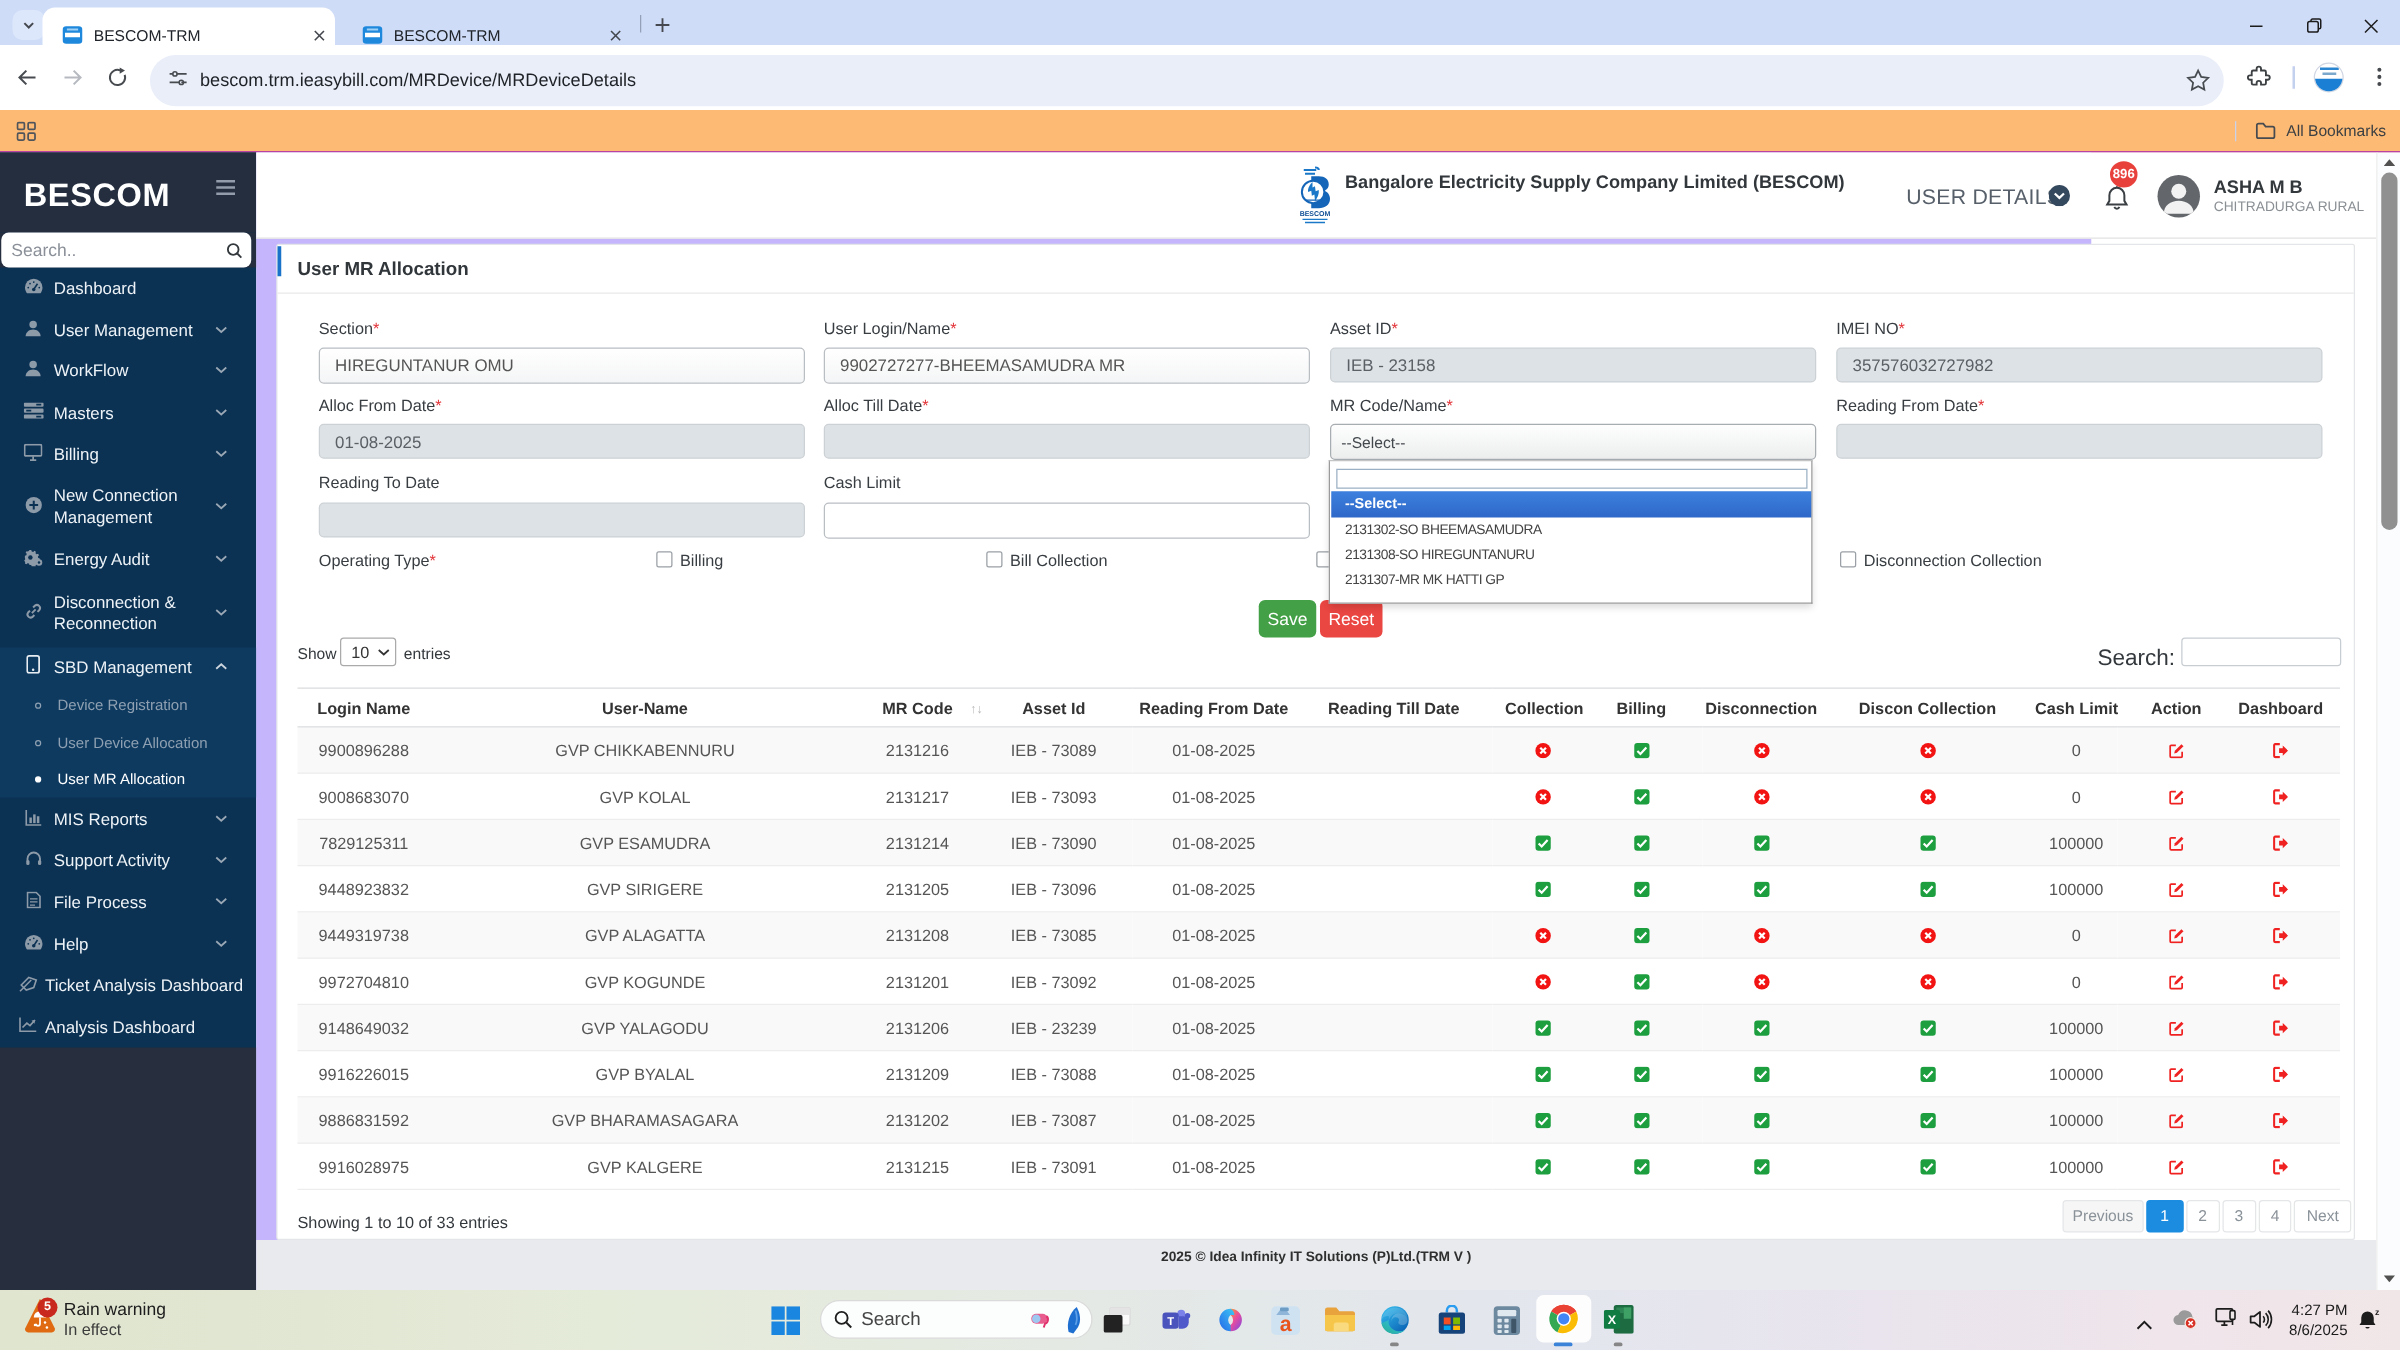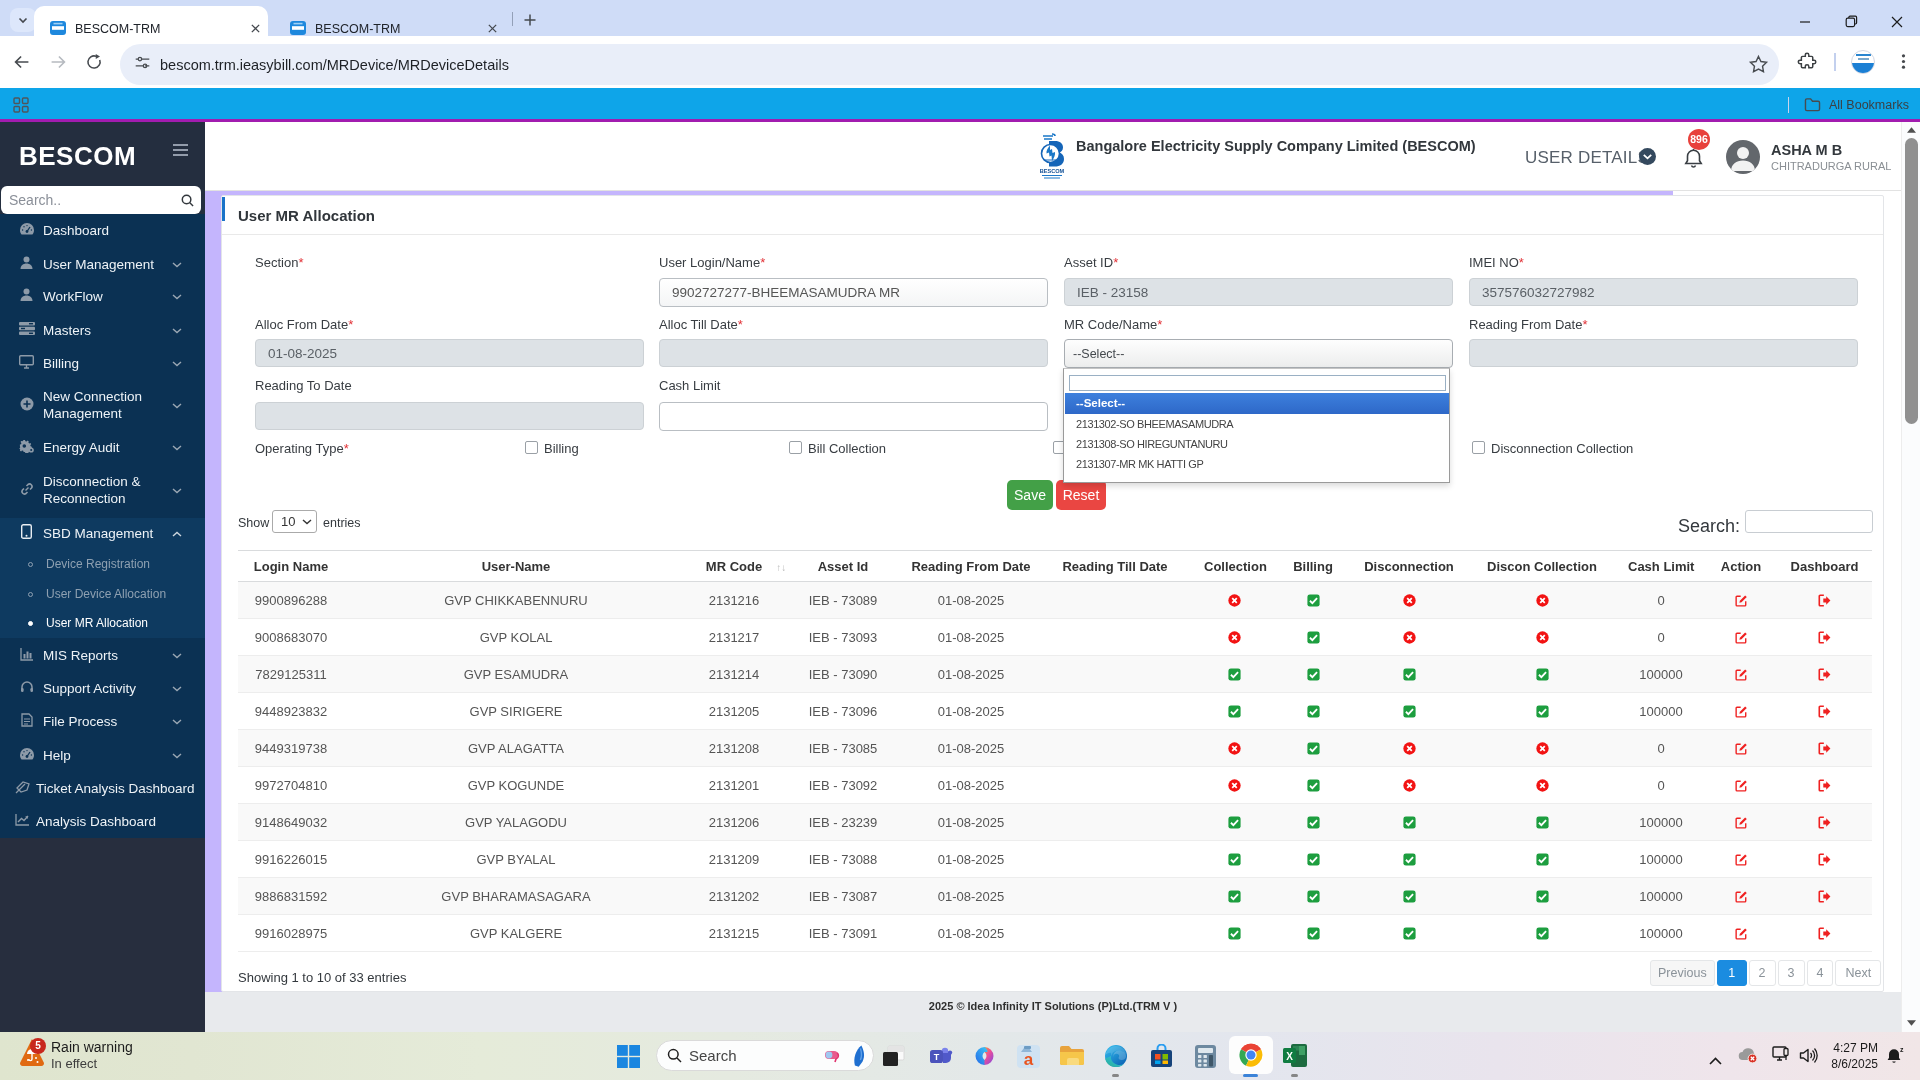--- a/index.html
+++ b/index.html
@@ -2,21 +2,21 @@
 <html><head><meta charset="utf-8"><title>BESCOM-TRM</title><style>
 *{margin:0;padding:0;box-sizing:border-box}
 html,body{width:1920px;height:1080px;font-family:"Liberation Sans",sans-serif;overflow:hidden;background:#fff}
 .ab{position:absolute}
 
 #tabbar{left:0;top:0;width:1920px;height:36px;background:#cfdcf7}
 .tab{top:6px;height:30px;border-radius:10px 10px 0 0;display:flex;align-items:flex-end;font-size:12.5px;color:#20242b}
 .tclose{width:16px;height:16px;display:flex;align-items:center;justify-content:center;color:#444}
 #toolbar{left:0;top:36px;width:1920px;height:52px;background:#fff}
 #pill{left:120px;top:8px;width:1659px;height:41px;border-radius:21px;background:#e9eef9;display:flex;align-items:center}
-#bookbar{left:0;top:88px;width:1920px;height:34px;background:#0ea5e9;border-bottom:3px solid #a21caf}
+#bookbar{left:0;top:88px;width:1920px;height:34px;background:#fdba74;border-bottom:1px solid #a21caf}
 
 #sidebar{left:0;top:122px;width:205px;height:910px;background:#0b3153}
 #shead{left:0;top:0;width:205px;height:64px;background:#242e3f}
 #ssearchrow{left:0;top:64px;width:205px;height:28px;background:#242e3f}
 #sbottom{left:0;top:716px;width:205px;height:194px;background:#272e3e}
 .mi{position:absolute;left:0;width:205px;color:#eef3f7;font-size:13.5px;white-space:nowrap;display:flex;align-items:center}
 .mico{position:absolute;left:18px;width:17px;text-align:center;color:#8d9aa8}
 .mtxt{position:absolute;left:43px;line-height:17px}
 .mchev{position:absolute;left:172px;color:#9aa7b4;font-size:10px}
 .smi{position:absolute;left:0;width:205px;height:30px;color:#8ea0b1;font-size:12px;display:flex;align-items:center}
@@ -398,20 +398,21 @@
   <span class="ab" style="left:1566px;top:38px;font-size:11px;color:#8a8f94;white-space:nowrap">CHITRADURGA RURAL</span>
 </div>
     <div class="ab" id="card">
 <div class="ab" style="left:0;top:1px;width:3px;height:24px;background:#1a73c8"></div>
 <span class="ab" style="left:16px;top:11px;font-size:15px;font-weight:bold;color:#31363b">User MR Allocation</span>
 <div class="ab" style="left:0;top:38px;width:1661px;height:1px;background:#e9e9e9"></div>
 <span class="lbl" style="left:33px;top:59px">Section<b>*</b></span>
 <span class="lbl" style="left:437px;top:59px">User Login/Name<b>*</b></span>
 <span class="lbl" style="left:842px;top:59px">Asset ID<b>*</b></span>
 <span class="lbl" style="left:1247px;top:59px">IMEI NO<b>*</b></span>
+<div class="inp" style="left:33px;top:82px">HIREGUNTANUR OMU</div>
 <div class="inp" style="left:437px;top:82px">9902727277-BHEEMASAMUDRA MR</div>
 <div class="ginp" style="left:842px;top:82px">IEB - 23158</div>
 <div class="ginp" style="left:1247px;top:82px">357576032727982</div>
 <span class="lbl" style="left:33px;top:121px">Alloc From Date<b>*</b></span>
 <span class="lbl" style="left:437px;top:121px">Alloc Till Date<b>*</b></span>
 <span class="lbl" style="left:842px;top:121px">MR Code/Name<b>*</b></span>
 <span class="lbl" style="left:1247px;top:121px">Reading From Date<b>*</b></span>
 <div class="ginp" style="left:33px;top:143px">01-08-2025</div>
 <div class="ginp" style="left:437px;top:143px"></div>
 <div class="ab" style="left:842px;top:143px;width:389px;height:29px;border:1px solid #a8adb2;border-radius:4px;background:linear-gradient(#fefefe,#eceded);font-size:12.5px;color:#43484d;padding-left:8px;display:flex;align-items:center">--Select--</div>

